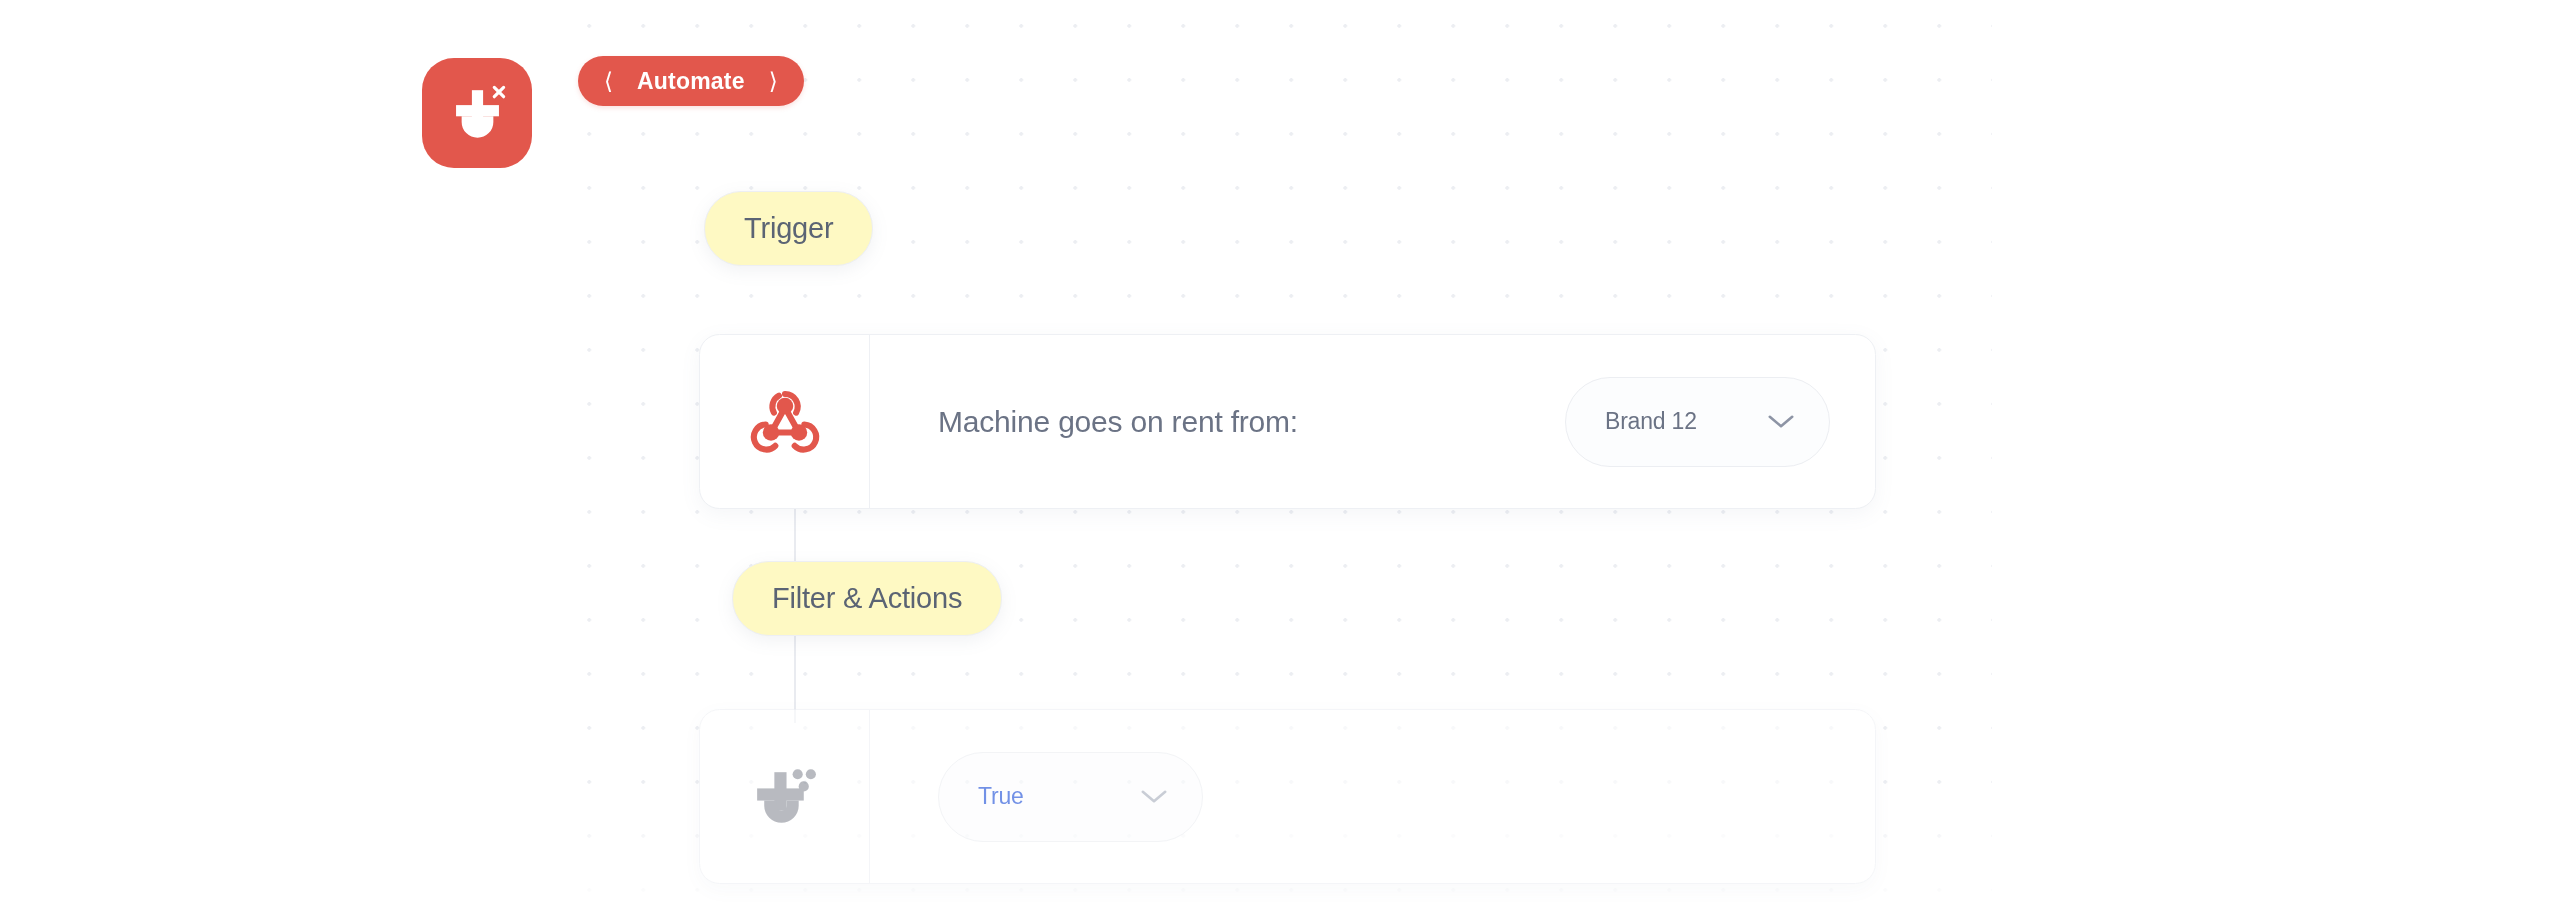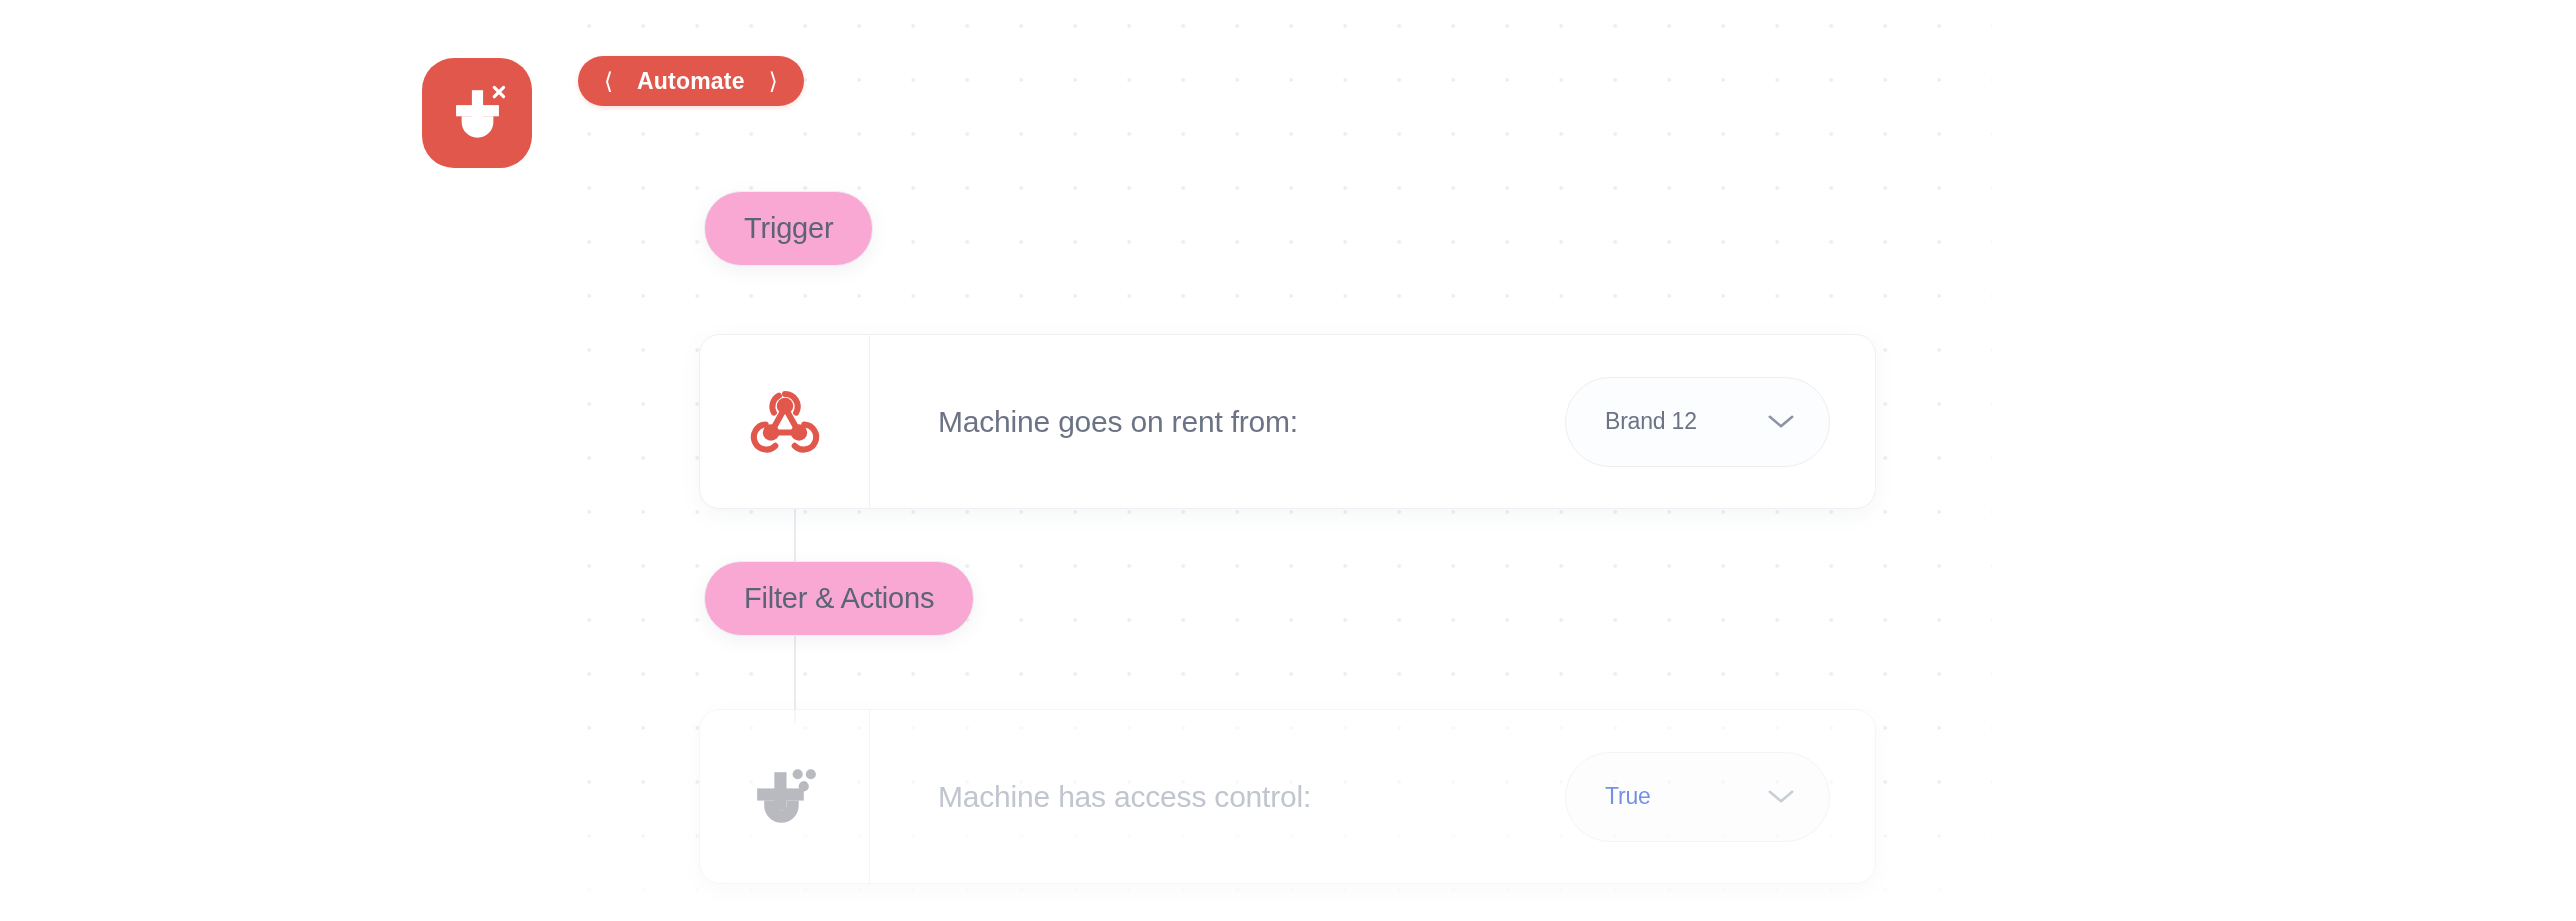--- a/index.html
+++ b/index.html
@@ -88,39 +88,39 @@
     font-weight: bold;
     letter-spacing: 0.2px;
     white-space: nowrap;
   }
 
   
   .section-pill {
     position: absolute;
     height: 75px;
     border-radius: 37px;
-    background: #f9a8d4;
+    background: #fef9c3;
     border: 0.9px solid #edeff3;
     display: flex;
     align-items: center;
     justify-content: center;
     padding: 0 39px;
     box-shadow: 0 4.7px 17px rgba(120,130,150,0.10);
     cursor: pointer;
     z-index: 4;
   }
   .section-pill .pill-text {
     font-size: 29px;
     color: #5b6474;
     font-weight: 500;
     white-space: nowrap;
     letter-spacing: -0.2px;
   }
   #pill-trigger { left: 704px; top: 191px; }
-  #pill-filter  { left: 704px; top: 561px; }
+  #pill-filter  { left: 732px; top: 561px; }
 
   
   .connector {
     position: absolute;
     left: 794px;
     top: 508px;
     width: 1.9px;
     height: 215px;
     background: #e9ebf0;
     z-index: 1;
@@ -277,21 +277,20 @@
           <rect x="27" y="14" width="12" height="38" fill="#8d919b"></rect>
           <rect x="10" y="30" width="46" height="12" fill="#8d919b"></rect>
           <path d="M17 42 L17 47 A17 17 0 0 0 51 47 L51 42 L39 42 L39 47 A5 5 0 0 1 29 47 L29 42 Z" fill="#8d919b"></path>
           <circle cx="50" cy="16" r="5" fill="#8d919b"></circle>
           <circle cx="63" cy="16" r="5" fill="#8d919b"></circle>
           <circle cx="56" cy="28" r="5" fill="#8d919b"></circle>
         </svg>
       </span>
     </div>
     <div class="card-body">
-      <span class="card-label">Machine has access control:</span>
       <div class="dropdown">
         <span class="dropdown-value">True</span>
         <span class="chev-down">
           <svg width="28" height="17" viewBox="0 0 30 18" aria-hidden="true">
             <polyline points="3,4 15,14 27,4" fill="none" stroke="#a9b0bd" stroke-width="2.8" stroke-linecap="round" stroke-linejoin="round"></polyline>
           </svg>
         </span>
       </div>
     </div>
   </div>

